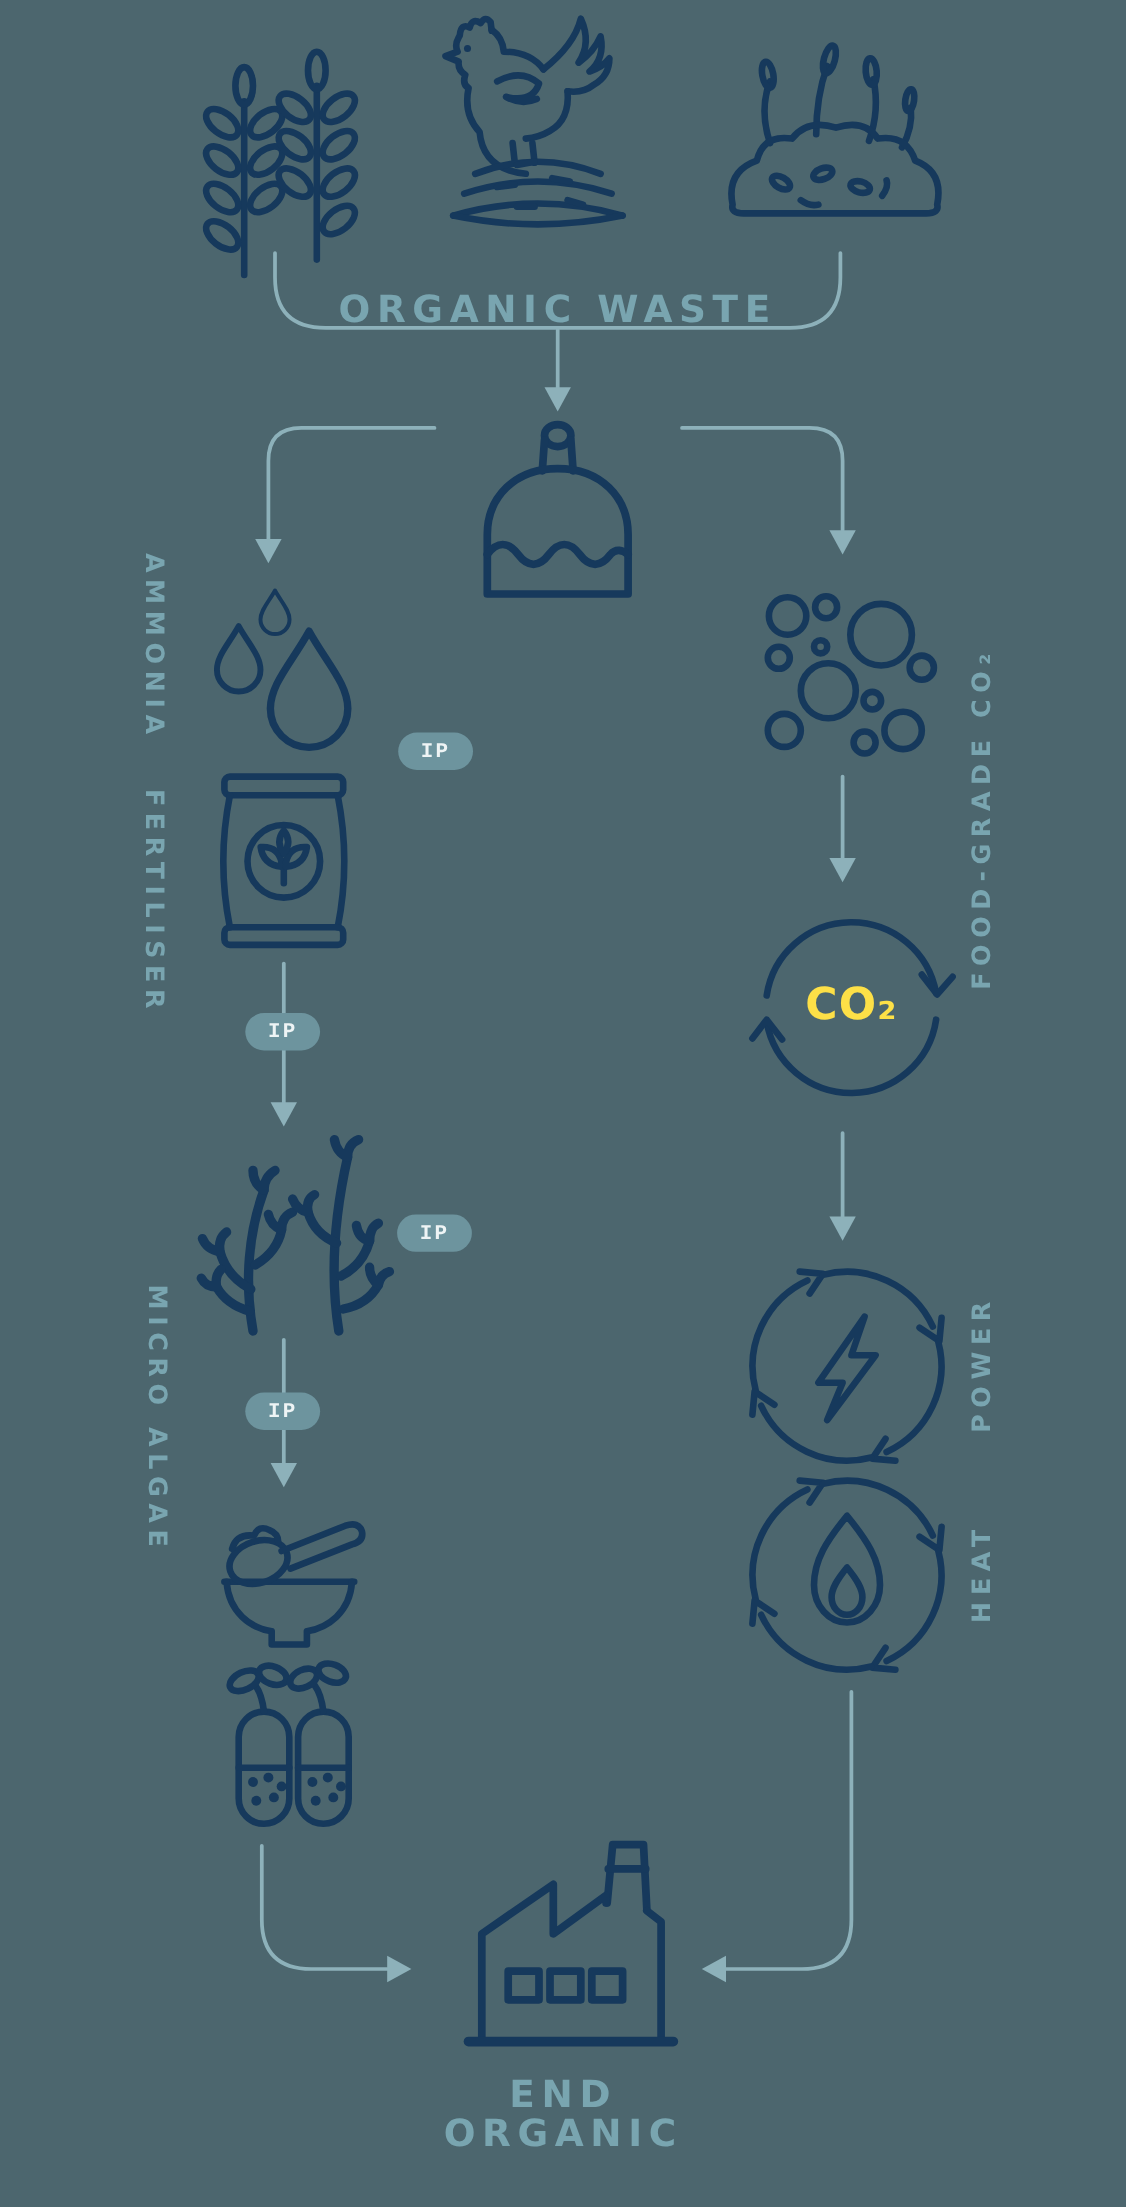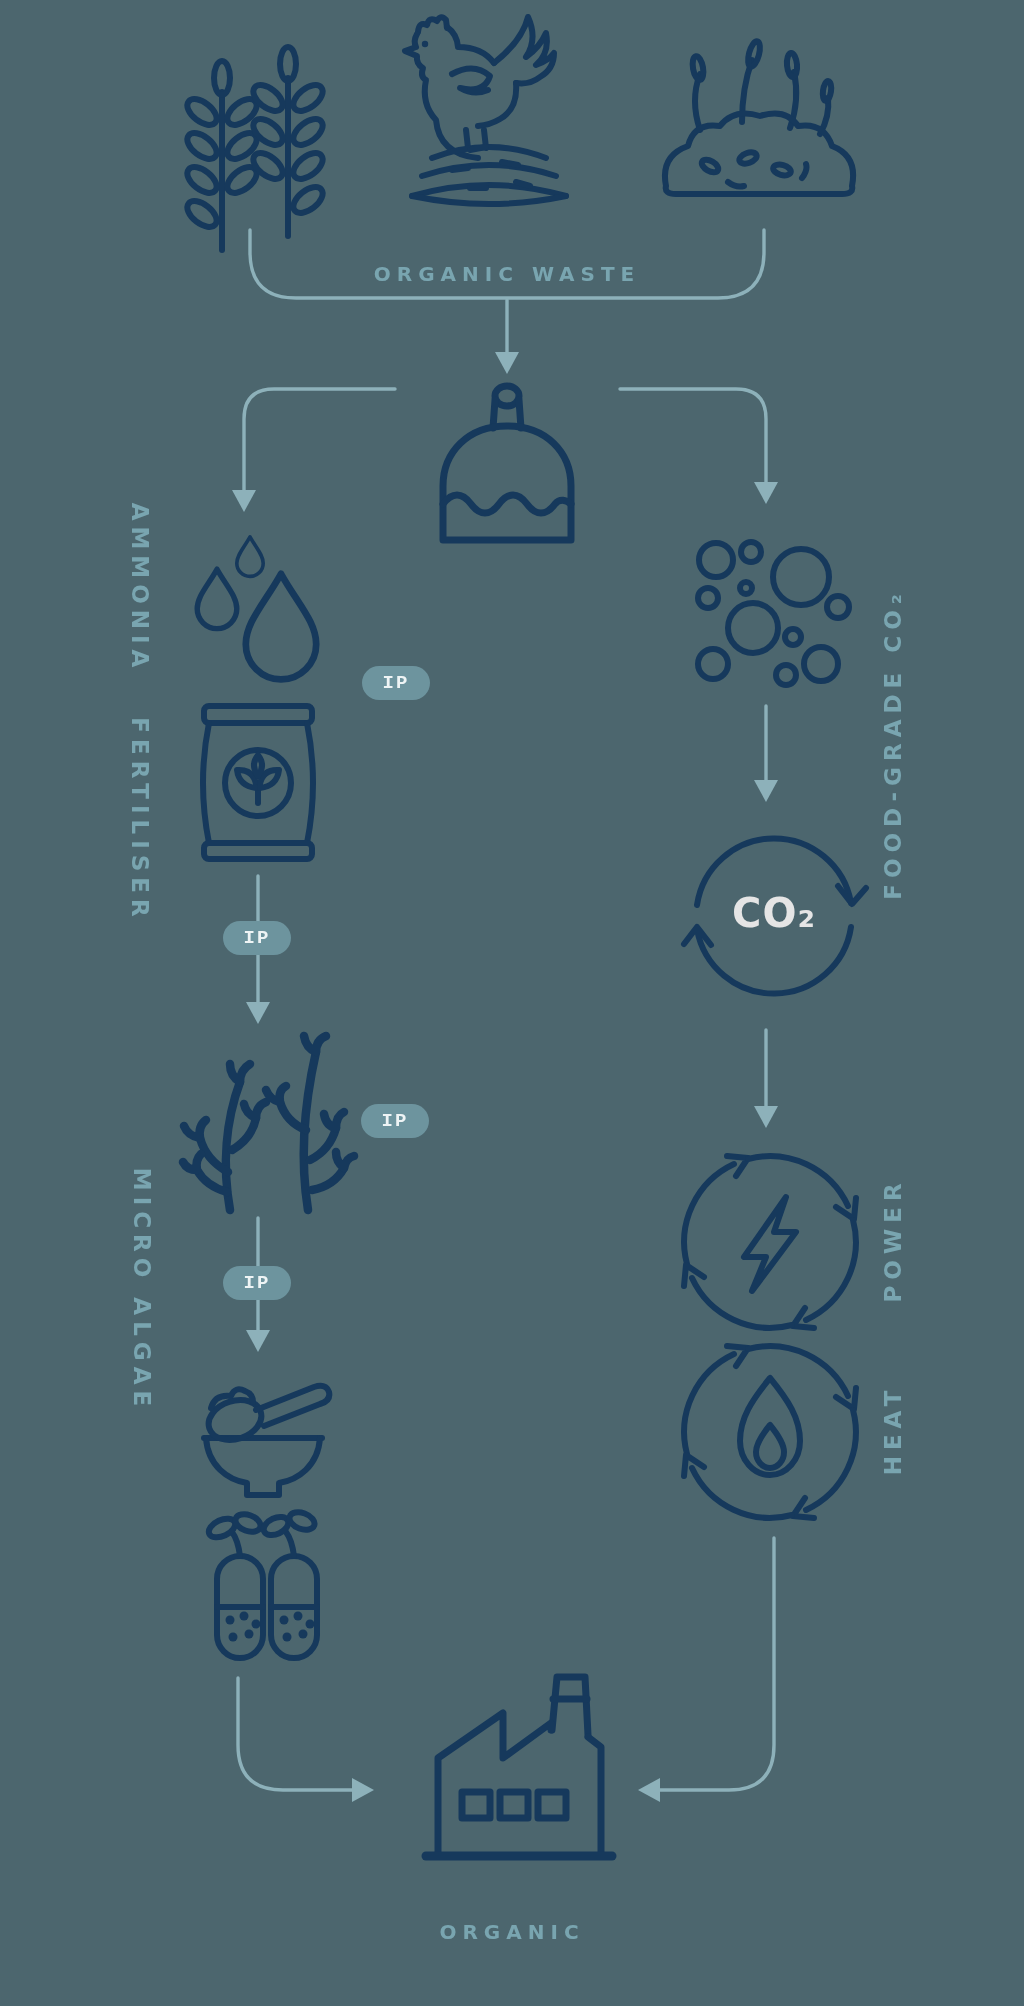--- a/index.html
+++ b/index.html
@@ -8,24 +8,24 @@
   svg.layer{position:absolute;left:0;top:0;}
   
   .nv{stroke:#16395c;fill:none;stroke-width:6;stroke-linecap:round;stroke-linejoin:round;}
   .nv7{stroke-width:7;}
   .nv8{stroke-width:8.5;}
   .nv9{stroke-width:9;}
   .fnv{fill:#16395c;stroke:none;}
   .lt{stroke:#8db1ba;fill:none;stroke-width:3.4;stroke-linecap:round;stroke-linejoin:round;}
   .flt{fill:#8db1ba;stroke:none;}
   
-  .lbl{position:absolute;font-weight:700;font-size:20px;color:#79a5b0;letter-spacing:6px;
+  .lbl{position:absolute;font-weight:700;font-size:34px;color:#79a5b0;letter-spacing:6px;
        text-align:center;white-space:nowrap;}
   .vlbl{font-size:23px;}
-  .co2big{position:absolute;font-weight:700;font-size:40px;color:#e5e5e5;letter-spacing:1px;
+  .co2big{position:absolute;font-weight:700;font-size:40px;color:#fde047;letter-spacing:1px;
        text-align:center;white-space:nowrap;}
   .ip{position:absolute;width:68px;height:34px;border-radius:17px;background:#6d949e;
       color:#eef4f5;font-weight:700;font-size:19px;letter-spacing:2px;
       display:flex;align-items:center;justify-content:center;font-family:Liberation Mono, monospace;}
 </style>
 </head>
 <body>
 
 <div id="page">
 
@@ -273,19 +273,20 @@
 
   <div class="lbl vlbl" style="left:20px;top:575px;width:240px;transform:rotate(90deg);">AMMONIA</div>
   <div class="lbl vlbl" style="left:10px;top:807px;width:260px;transform:rotate(90deg);">FERTILISER</div>
   <div class="lbl vlbl" style="left:2px;top:1277px;width:280px;transform:rotate(90deg);">MICRO ALGAE</div>
 
   <div class="lbl vlbl" style="left:733px;top:731px;width:320px;transform:rotate(-90deg);">FOOD-GRADE CO₂</div>
   <div class="co2big" style="left:704px;top:890px;width:140px;">CO₂</div>
   <div class="lbl vlbl" style="left:793px;top:1227px;width:200px;transform:rotate(-90deg);">POWER</div>
   <div class="lbl vlbl" style="left:793px;top:1417px;width:200px;transform:rotate(-90deg);">HEAT</div>
 
+  <div class="lbl" style="left:312px;top:1884px;width:400px;">END</div>
   <div class="lbl" style="left:312px;top:1920px;width:400px;">ORGANIC</div>
 
   <div class="ip" style="left:362px;top:666px;">IP</div>
   <div class="ip" style="left:223px;top:921px;">IP</div>
   <div class="ip" style="left:361px;top:1104px;">IP</div>
   <div class="ip" style="left:223px;top:1266px;">IP</div>
 </div>
 
 </body></html>

